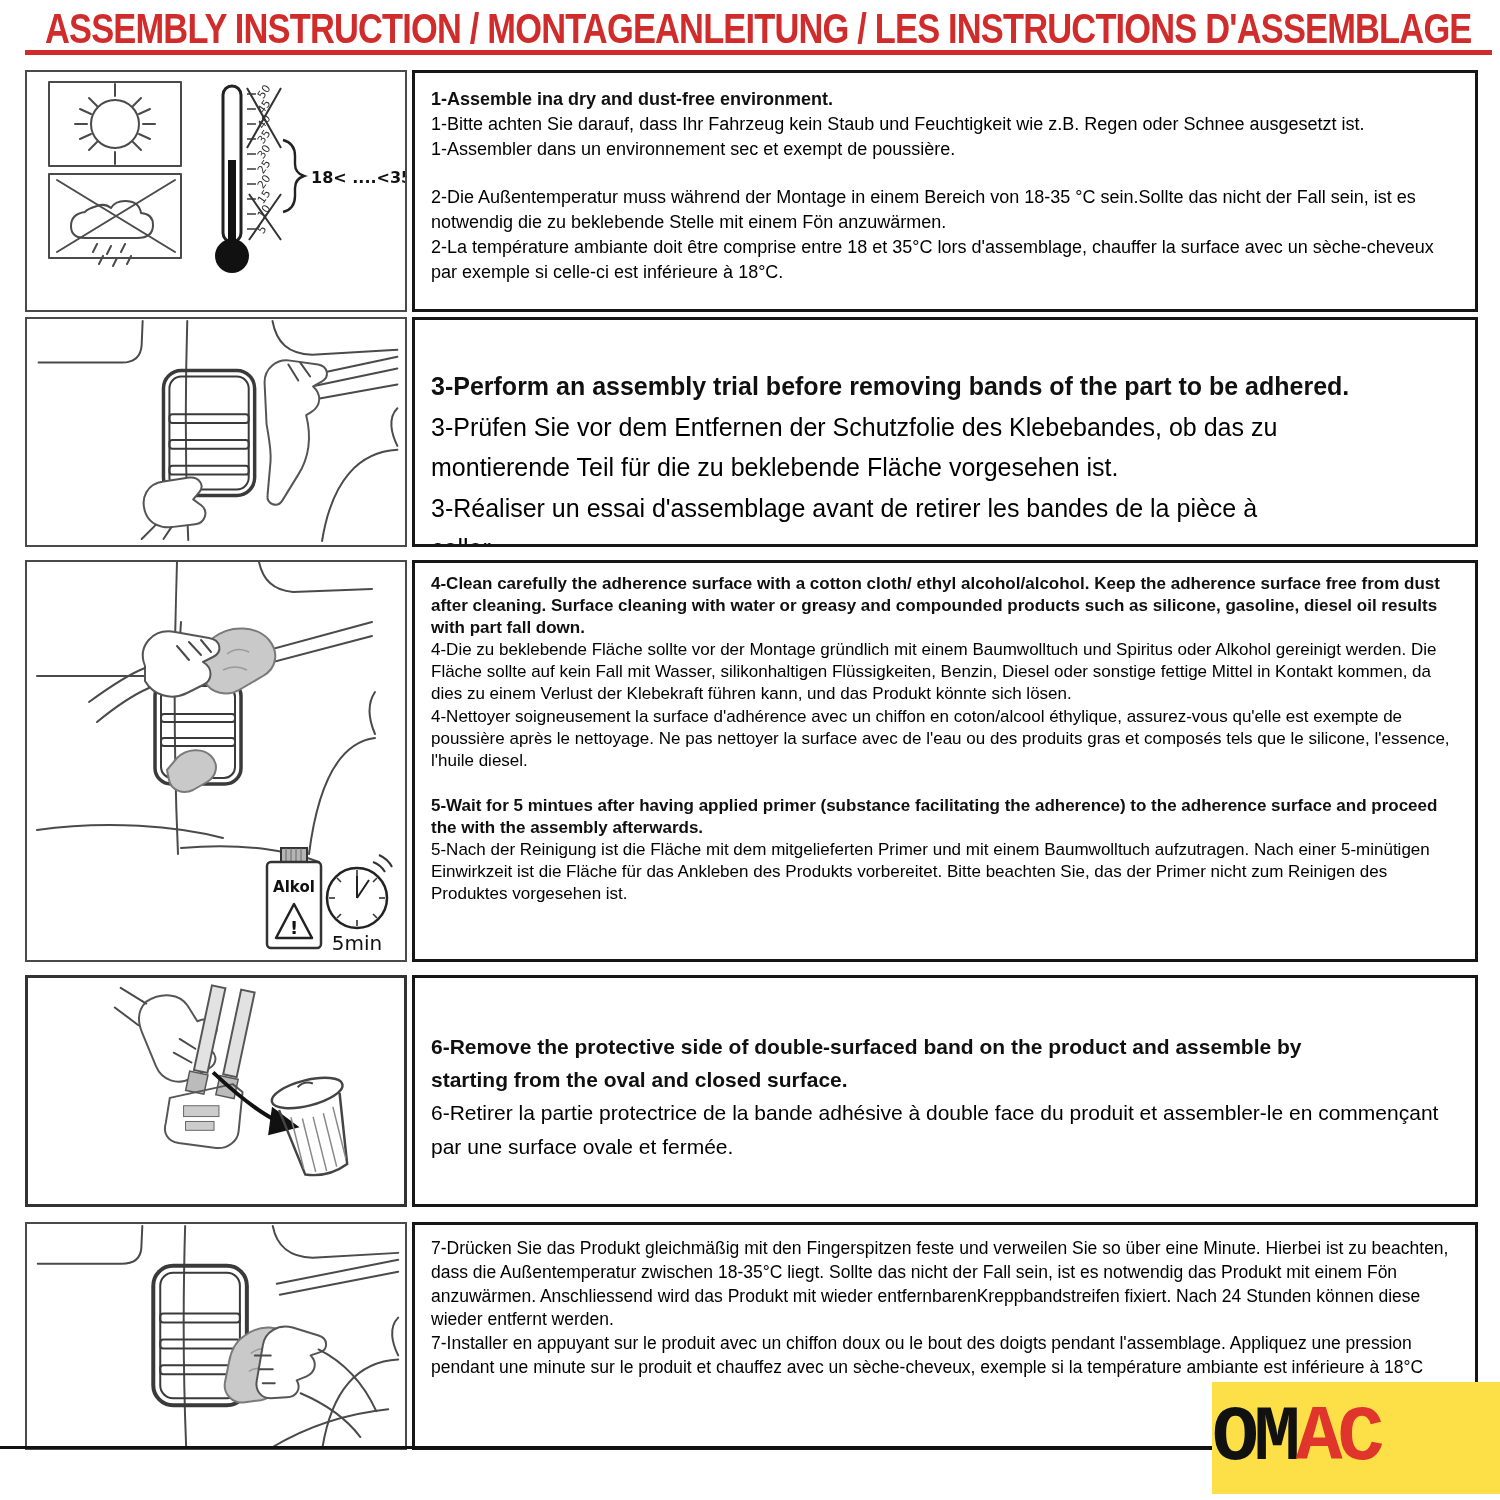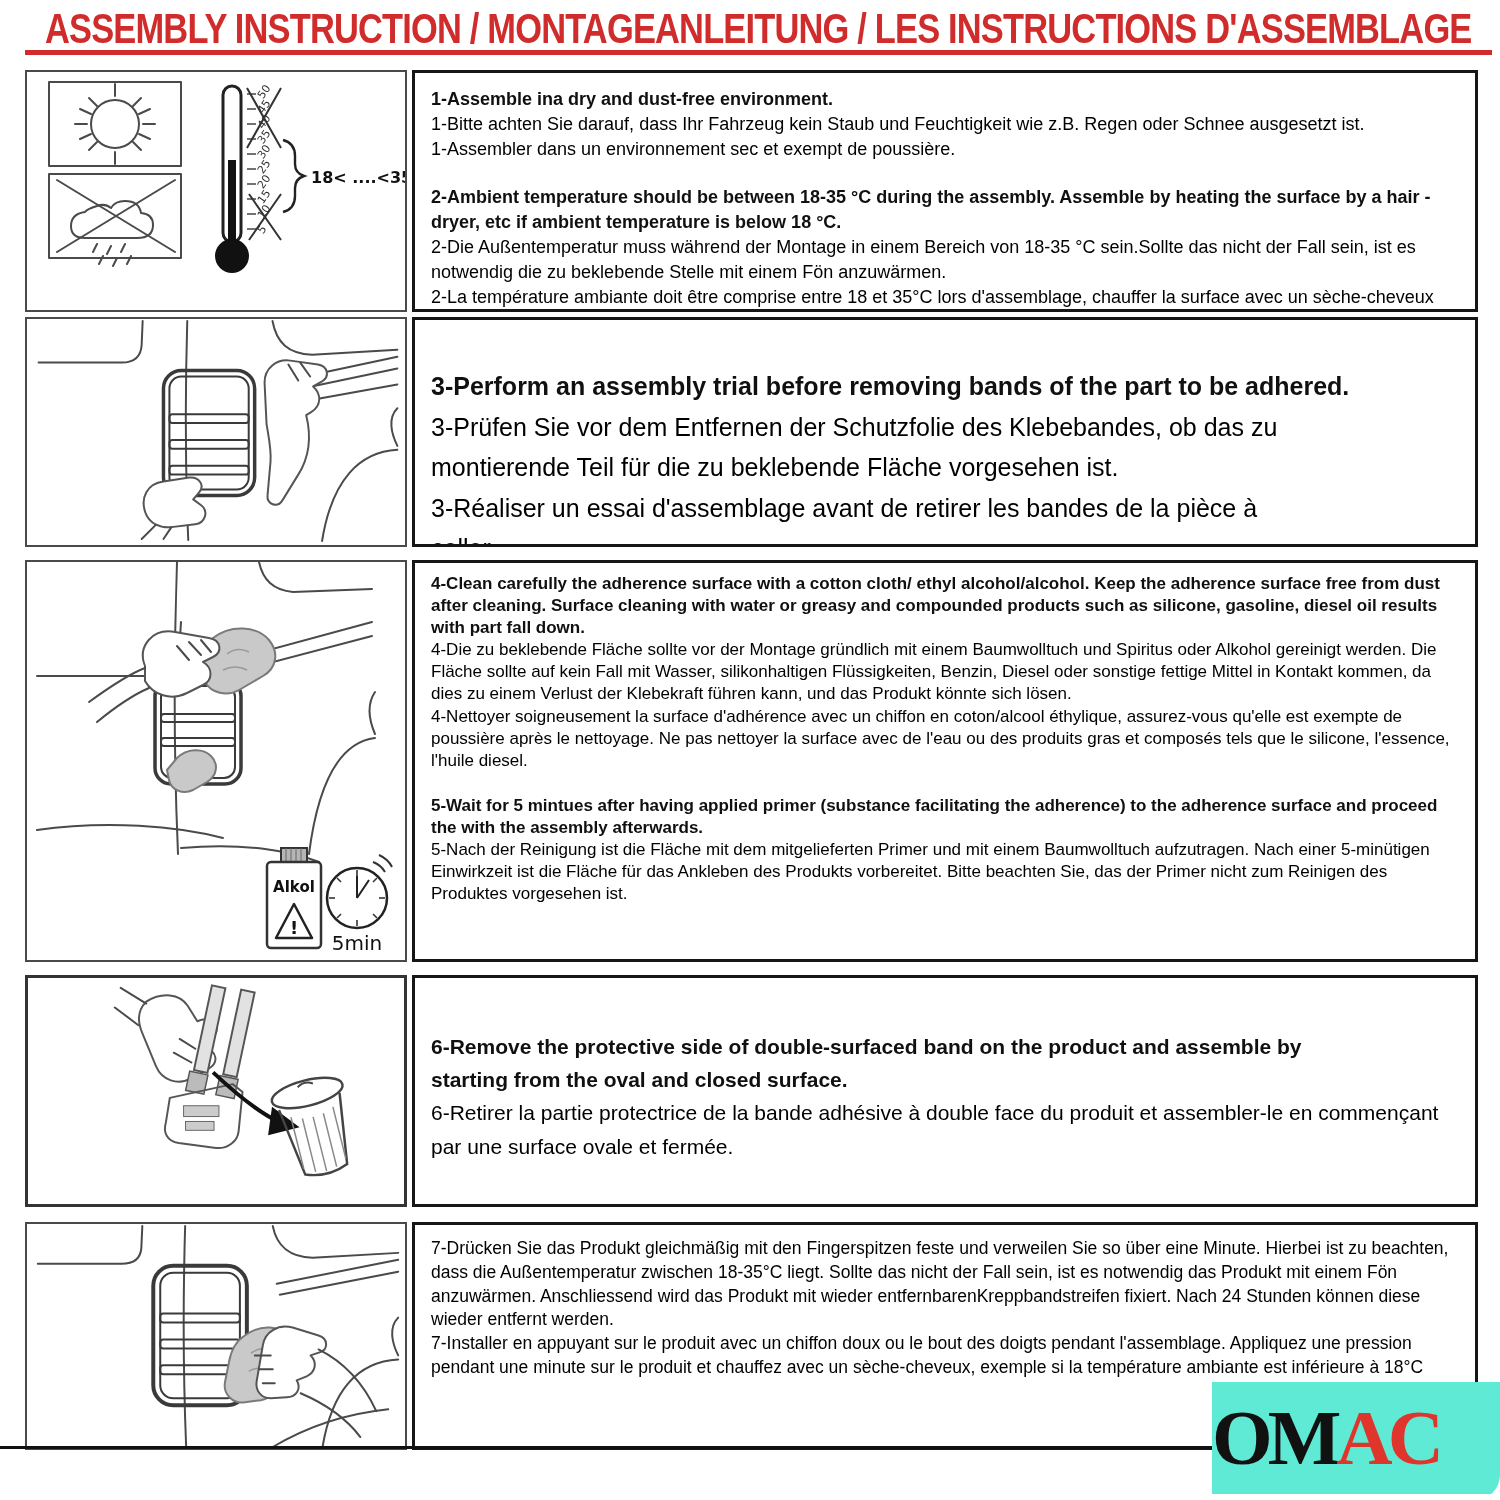--- a/index.html
+++ b/index.html
@@ -1,17 +1,17 @@
 <!DOCTYPE html>
 <html><head>
 <meta charset="utf-8">
 <style>
   html,body{margin:0;padding:0;background:#ffffff;}
   #page{position:relative;width:1500px;height:1500px;background:#fff;
-        font-family:"Liberation Sans","DejaVu Sans",sans-serif;overflow:hidden;border-radius:25px;}
+        font-family:"Liberation Sans","DejaVu Sans",sans-serif;overflow:hidden;}
 
   
   #title{position:absolute;left:45px;top:8px;font-size:42px;font-weight:bold;
          color:#d02c2c;letter-spacing:-1px;white-space:nowrap;line-height:1;
          transform:scaleX(.82);transform-origin:left top;}
   #title-rule{position:absolute;left:25px;top:50px;width:1467px;height:5px;background:#d02c2c;}
 
   
   .row{position:absolute;left:0;width:1500px;}
   .box-l{position:absolute;left:25px;width:382px;height:100%;
@@ -42,24 +42,24 @@
   svg{display:block;}
   .ln{fill:none;stroke:#4a4a4a;stroke-width:2;stroke-linecap:round;stroke-linejoin:round;}
   .fr{fill:none;stroke:#3a3a3a;stroke-linejoin:round;}
   .hand{fill:#ffffff;stroke:#555;stroke-width:2;stroke-linejoin:round;}
   .cloth{fill:#c9c9c9;stroke:#7a7a7a;stroke-width:2;stroke-linejoin:round;}
   .tick-num{font-family:"DejaVu Sans",sans-serif;font-size:11px;fill:#333;}
   .svgtxt{font-family:"DejaVu Sans",sans-serif;fill:#111;}
 
   
   #footer-rule{position:absolute;left:0;top:1446px;width:1226px;height:3px;background:#111;}
-  #logo{position:absolute;left:1212px;top:1382px;width:288px;height:112px;background:#5eead4;
+  #logo{position:absolute;left:1212px;top:1382px;width:288px;height:112px;background:#fde047;
         display:flex;align-items:center;justify-content:flex-start;
         font-size:78px;font-weight:bold;letter-spacing:-5px;line-height:1;
-        font-family:Liberation Serif, serif;}
+        font-family:Liberation Mono, monospace;}
   #logo .blk{color:#111111;}
   #logo .red{color:#e0352d;}
 </style>
 </head>
 <body>
 
 <div id="page">
 
   <div id="title">ASSEMBLY INSTRUCTION / MONTAGEANLEITUNG / LES INSTRUCTIONS D'ASSEMBLAGE</div>
   <div id="title-rule"></div>
@@ -111,21 +111,20 @@
         </g>
       </svg>
     </div>
     <div class="box-r">
       <div class="grp1">
         <p class="b">1-Assemble ina dry and dust-free environment.</p>
         <p>1-Bitte achten Sie darauf, dass Ihr Fahrzeug kein Staub und Feuchtigkeit wie z.B. Regen oder Schnee ausgesetzt ist.</p>
         <p>1-Assembler dans un environnement sec et exempt de poussière.</p>
       </div>
       <div class="grp2">
-        <p class="b">2-Ambient temperature should be between 18-35 °C  during the assembly. Assemble by heating the surface by a hair -dryer, etc if ambient temperature is below 18 °C.</p>
         <p>2-Die Außentemperatur muss während der Montage in einem Bereich von 18-35 °C  sein.Sollte das nicht der Fall sein, ist es notwendig die zu beklebende Stelle mit einem Fön anzuwärmen.</p>
         <p>2-La température ambiante doit être comprise entre 18 et 35°C lors d'assemblage, chauffer la surface avec un sèche-cheveux par exemple si celle-ci est inférieure à 18°C.</p>
       </div>
     </div>
   </div>
 
   <div class="row" id="row2">
     <div class="box-l">
       <svg viewBox="0 0 378 225" width="378" height="223">
         <g>

